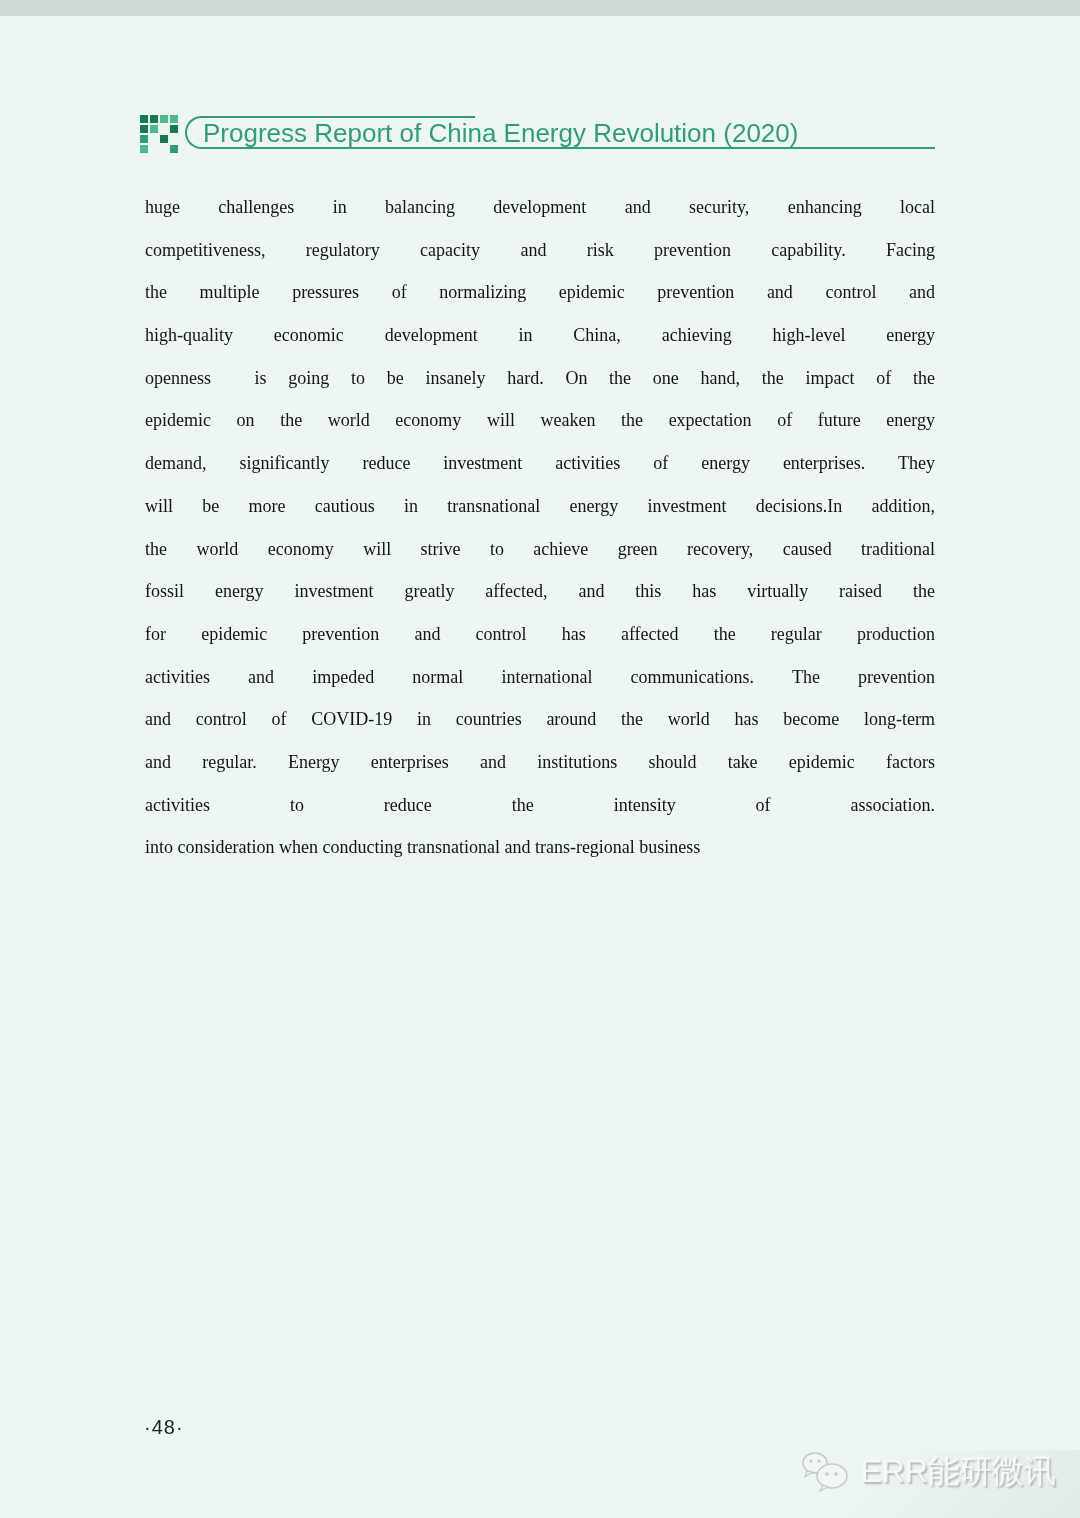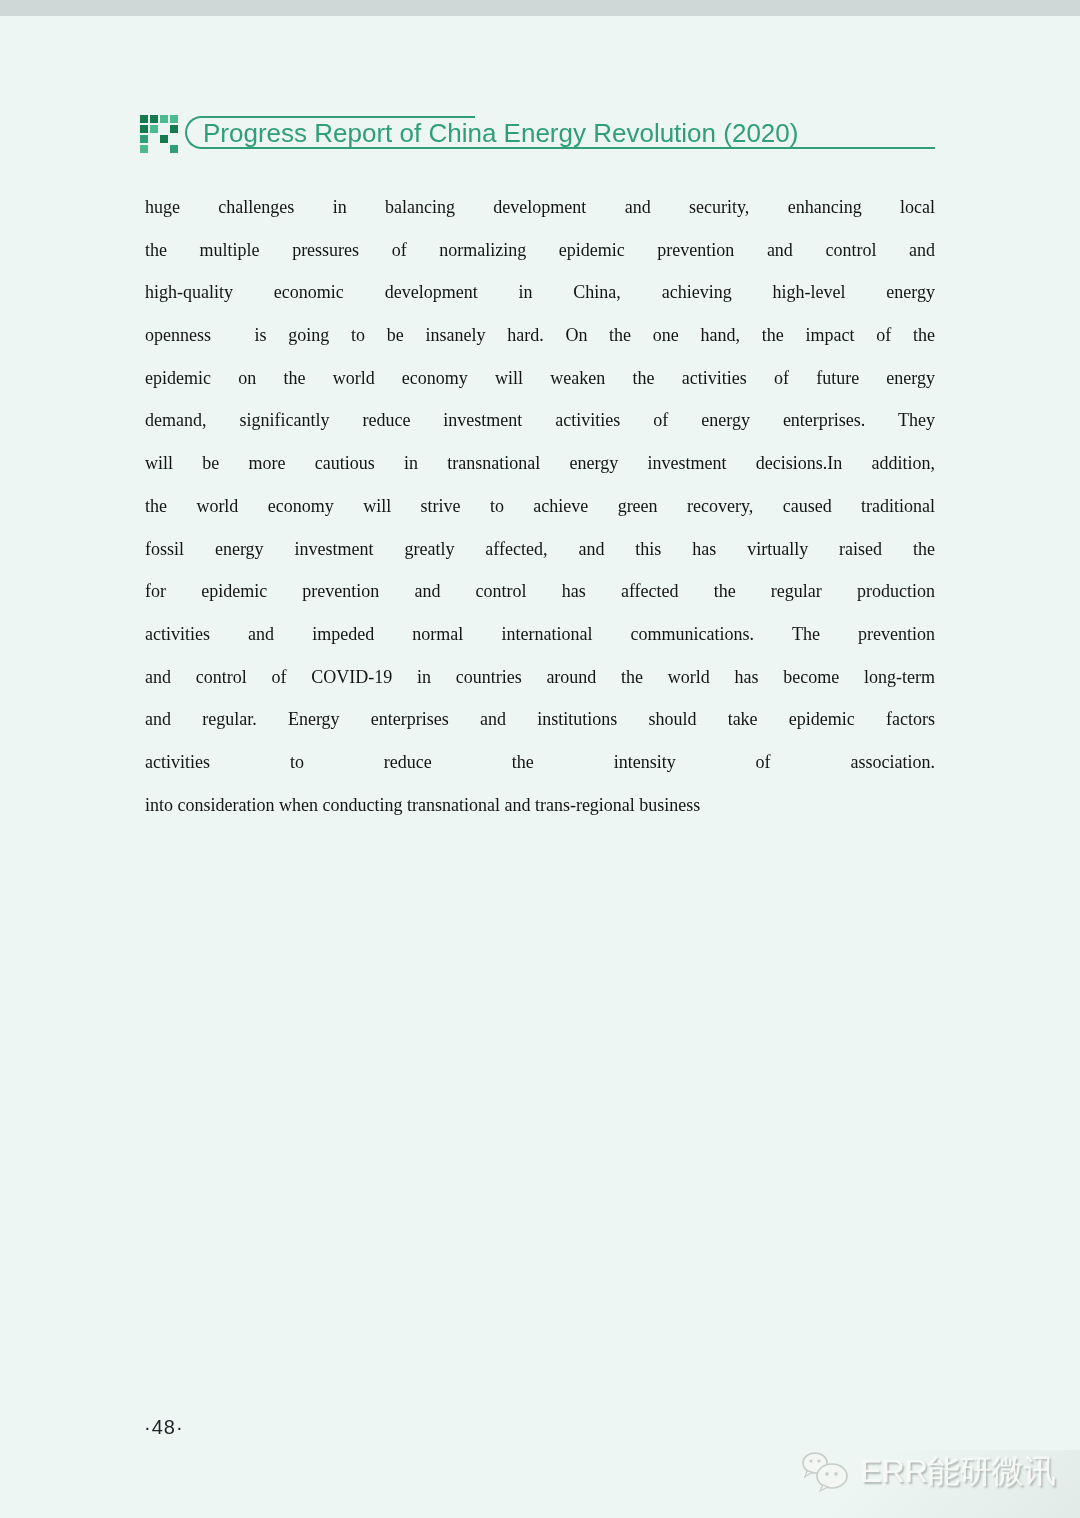--- a/index.html
+++ b/index.html
@@ -137,24 +137,25 @@
         <div class="cell off"></div>
         <div class="cell m"></div>
     </div>
     <div class="tab-outline"></div>
     <div class="tab-underline"></div>
     <div class="header-title">Progress Report of China Energy Revolution (2020)</div>
   </div>
 
   <div class="body-text">
       <div class="line">huge challenges in balancing development and security, enhancing local</div>
+      <div class="line">competitiveness, regulatory capacity and risk prevention capability. Facing</div>
       <div class="line">the multiple pressures of normalizing epidemic prevention and control and</div>
       <div class="line">high-quality economic development in China, achieving high-level energy</div>
       <div class="line">openness&nbsp; is going to be insanely hard. On the one hand, the impact of the</div>
-      <div class="line">epidemic on the world economy will weaken the activities of future energy</div>
+      <div class="line">epidemic on the world economy will weaken the expectation of future energy</div>
       <div class="line">demand, significantly reduce investment activities of energy enterprises. They</div>
       <div class="line">will be more cautious in transnational energy investment decisions.In addition,</div>
       <div class="line">the world economy will strive to achieve green recovery, caused traditional</div>
       <div class="line">fossil energy investment greatly affected, and this has virtually raised the</div>
       <div class="line">for epidemic prevention and control has affected the regular production</div>
       <div class="line">activities and impeded normal international communications. The prevention</div>
       <div class="line">and control of COVID-19 in countries around the world has become long-term</div>
       <div class="line">and regular. Energy enterprises and institutions should take epidemic factors</div>
       <div class="line">activities to reduce the intensity of association.</div>
       <div class="line">into consideration when conducting transnational and trans-regional business</div>

